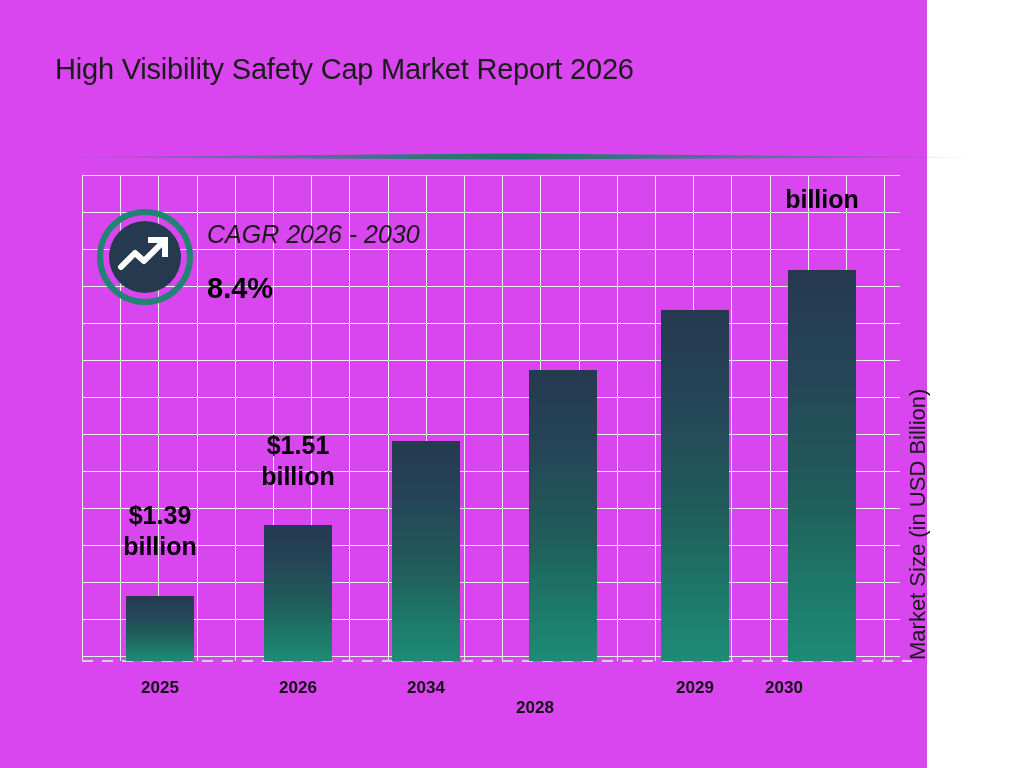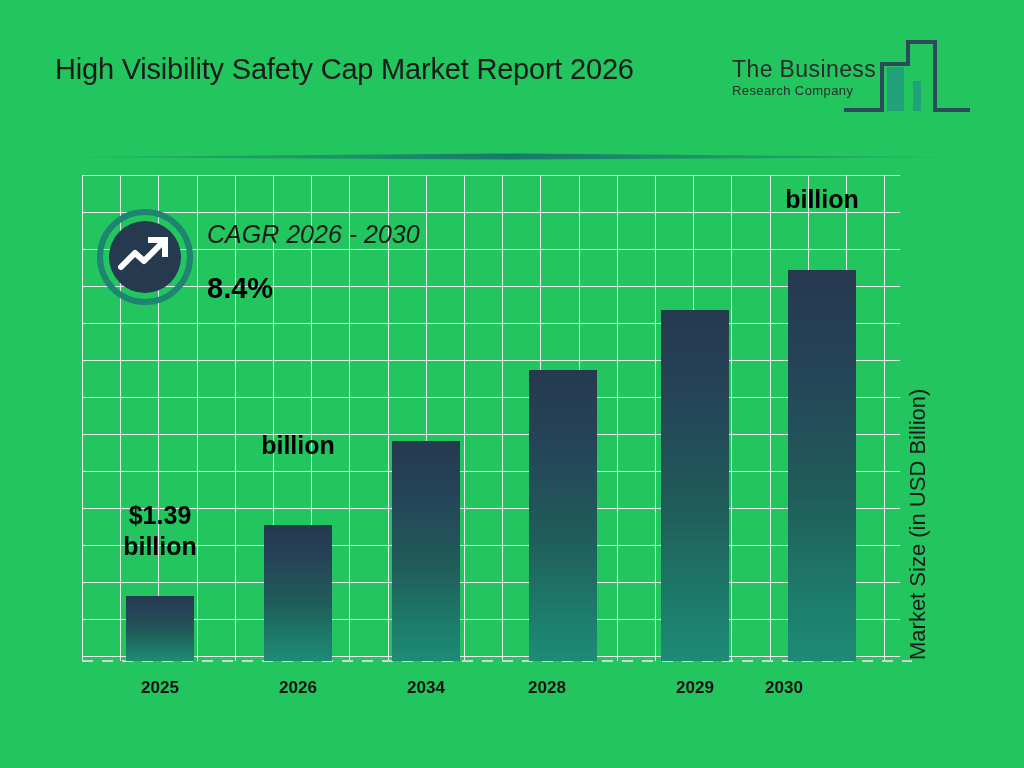--- a/index.html
+++ b/index.html
@@ -2,21 +2,21 @@
 <html><head>
 <meta charset="utf-8">
 <style>
   * { box-sizing: border-box; margin: 0; padding: 0; }
   html, body {
     width: 1024px; height: 768px;
     background: #ffffff;
     font-family: "Liberation Sans", sans-serif;
     overflow: hidden;
   }
-  #page { position: relative; width: 1024px; height: 768px; background: #22c55e; }
+  #page { position: relative; width: 927px; height: 768px; background: #d946ef; }
 
   
   .title {
     position: absolute; left: 55px; top: 48px; width: 640px;
     font-size: 29px; line-height: 42px; color: #1a1a1a;
     font-weight: 400; letter-spacing: -0.2px;
   }
   .logo { position: absolute; right: 52px; top: 34px; width: 240px; height: 92px; }
   .logo-text { position: absolute; left: 0; top: 22px; width: 148px; text-align: left; }
   .logo-line1 { font-size: 23px; color: #2c2c2c; letter-spacing: 0.4px; line-height: 26px; }
@@ -60,31 +60,20 @@
   .cagr-title { font-size: 25px; color: #1a1a1a; line-height: 32px; font-style: italic; }
   .cagr-value { font-size: 29px; font-weight: bold; color: #000; line-height: 36px; margin-top: 20px; }
 </style>
 </head>
 <body>
 
 <div id="page">
 
   <div class="title">High Visibility Safety Cap Market Report 2026</div>
 
-  <div class="logo">
-    <div class="logo-text">
-      <div class="logo-line1">The Business</div>
-      <div class="logo-line2">Research Company</div>
-    </div>
-    <svg class="logo-mark" viewBox="0 0 130 86">
-      <polyline points="2,76 40,76 40,30 66,30 66,8 93,8 93,76 128,76" fill="none" stroke="#2b4a5c" stroke-width="4"></polyline>
-      <rect x="45" y="33" width="17" height="44" fill="#21a179"></rect>
-      <rect x="71" y="47" width="8" height="30" fill="#21a179"></rect>
-    </svg>
-  </div>
 
   <svg class="divider" viewBox="0 0 956 8" preserveAspectRatio="none">
     <defs>
       <linearGradient id="divgrad" x1="0" y1="0" x2="1" y2="0">
         <stop offset="0%" stop-color="#1f8471" stop-opacity="0"></stop>
         <stop offset="18%" stop-color="#1f8471" stop-opacity="0.55"></stop>
         <stop offset="50%" stop-color="#17796a" stop-opacity="1"></stop>
         <stop offset="82%" stop-color="#1f8471" stop-opacity="0.55"></stop>
         <stop offset="100%" stop-color="#1f8471" stop-opacity="0"></stop>
       </linearGradient>
@@ -100,30 +89,31 @@
   <div class="bar" style="left:392px; top:441px; height:220px;"></div>
   <div class="bar" style="left:529px; top:370px; height:291px;"></div>
   <div class="bar" style="left:661px; top:310px; height:351px;"></div>
   <div class="bar" style="left:788px; top:270px; height:391px;"></div>
 
   <div class="bar-label" style="left:95px; top:500px;">
     <div>$1.39</div>
     <div>billion</div>
   </div>
   <div class="bar-label" style="left:233px; top:430px;">
+    <div>$1.51</div>
     <div>billion</div>
   </div>
   <div class="bar-label" style="left:757px; top:184px;">
     <div>billion</div>
   </div>
 
   <div class="xtick" style="left:105px;">2025</div>
   <div class="xtick" style="left:243px;">2026</div>
   <div class="xtick" style="left:371px;">2034</div>
-  <div class="xtick" style="left:492px;">2028</div>
+  <div class="xtick" style="left:480px;margin-top:20px;">2028</div>
   <div class="xtick" style="left:640px;text-align:center;">2029</div>
   <div class="xtick" style="left:729px;">2030</div>
 
   <div class="ylabel-wrap">
     <div style="transform:rotate(-90deg); transform-origin:left top; font-size:22px; color:#1a1a1a; white-space:nowrap;">Market Size (in USD Billion)</div>
   </div>
 
   <svg class="cagr-badge" viewBox="0 0 96 96">
     <circle cx="48" cy="48" r="45" fill="none" stroke="#1f8471" stroke-width="6"></circle>
     <circle cx="48" cy="48" r="36" fill="#25394f"></circle>

